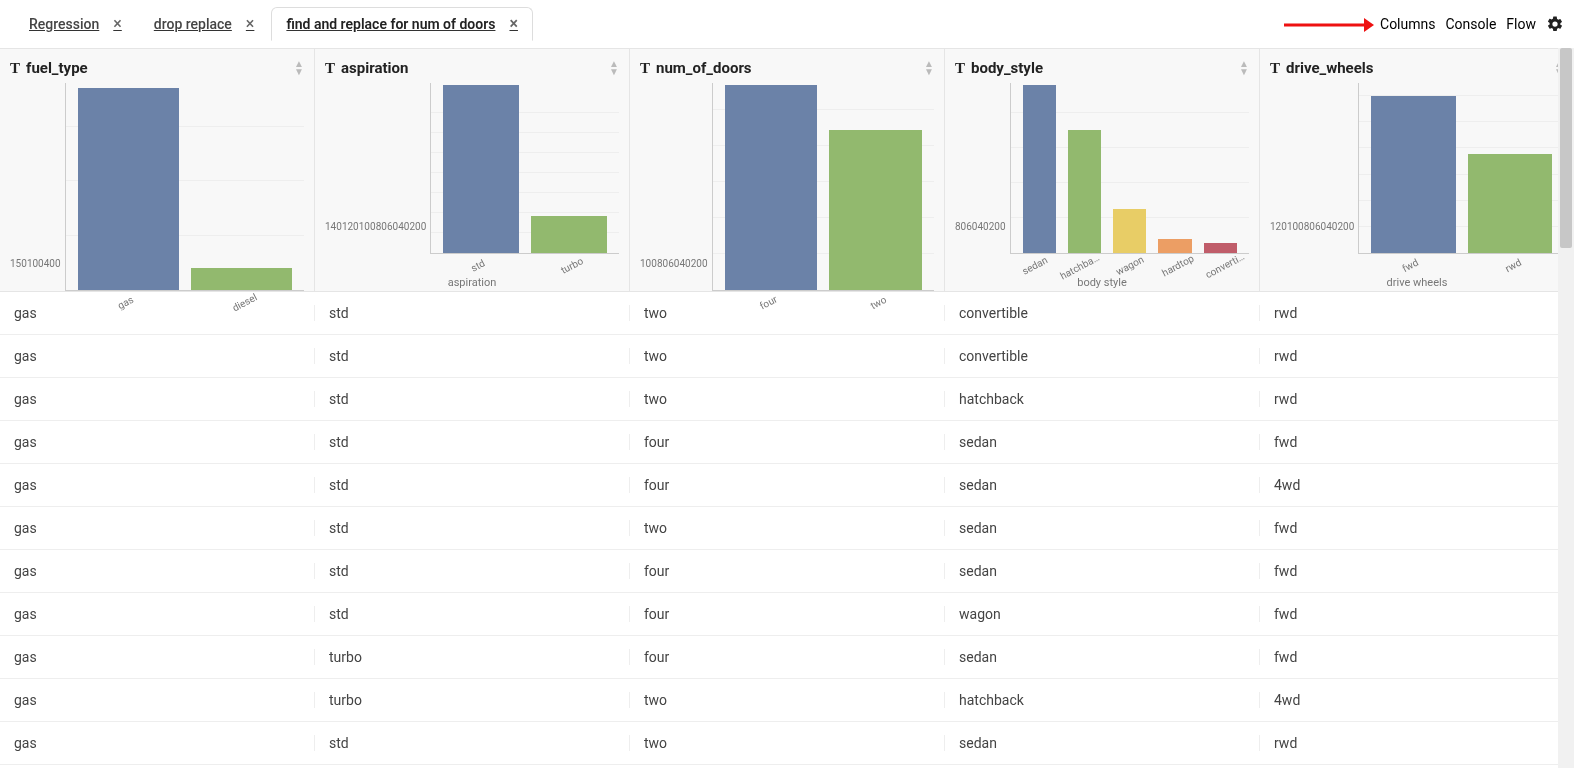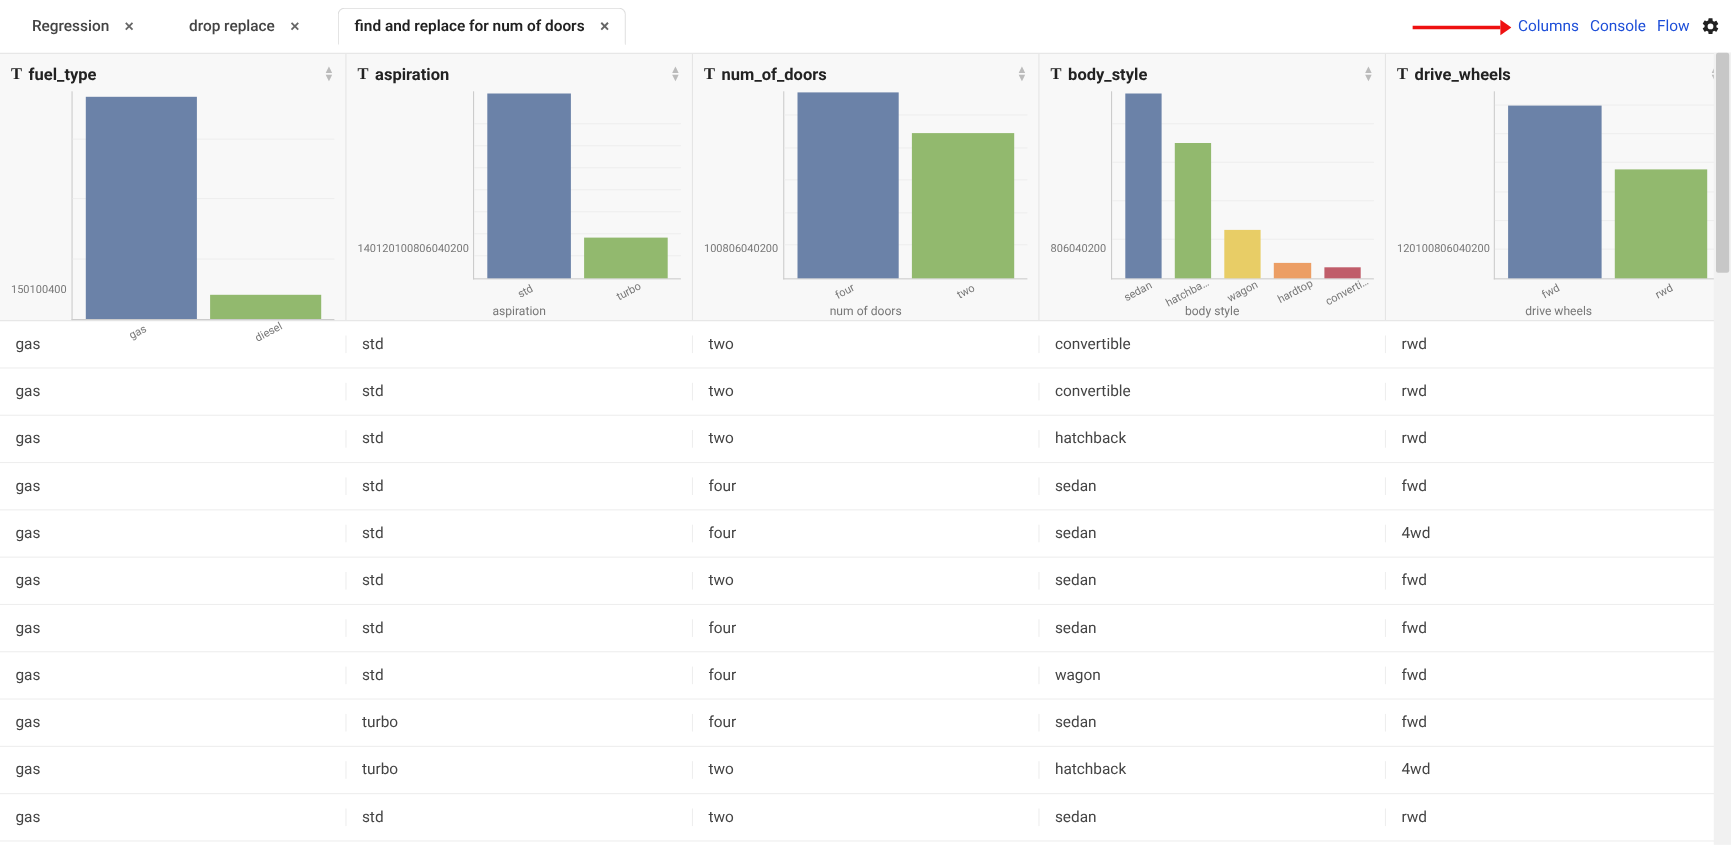--- a/index.html
+++ b/index.html
@@ -1,22 +1,22 @@
 <!DOCTYPE html>
 <html><head>
 <meta charset="utf-8">
 <style>
   * { box-sizing: border-box; margin: 0; padding: 0; }
   html, body { width: 1574px; height: 768px; font-family: -apple-system, BlinkMacSystemFont, "Segoe UI", Roboto, "Helvetica Neue", Arial, sans-serif; font-size: 14px; color: #333; background: #fff; overflow: hidden; }
   .topbar { display: flex; align-items: center; height: 48px; border-bottom: 1px solid #fff; padding: 0 10px; }
-  .tabs { display: flex; gap: 20px; margin-left: 4px; }
+  .tabs { display: flex; gap: 2px; margin-left: 4px; text-decoration: underline; }
   .tab { display: flex; align-items: center; padding: 8px 14px; font-size: 14px; color: #444; font-weight: 500; border: 1px solid transparent; border-radius: 6px 6px 0 0; cursor: pointer; }
   .tab.active { background: #fff; border: 1px solid #ddd; border-bottom: 1px solid #fff; font-weight: 600; color: #222; }
   .tab .close { margin-left: 14px; font-size: 16px; color: #666; line-height: 1; }
-  .topright { margin-left: auto; display: flex; align-items: center; gap: 10px; color: #1d4ed8; font-size: 14px; }
+  .topright { margin-left: auto; display: flex; align-items: center; gap: 10px; color: #000000; font-size: 14px; }
   .topright .link { cursor: pointer; }
   .gear { width: 18px; height: 18px; fill: #222; cursor: pointer; }
   .arrow { position: absolute; top: 14px; right: 200px; pointer-events: none; }
 
   .headers { display: flex; background: #f8f8f8; border-top: 1px solid #e5e5e5; border-bottom: 1px solid #e5e5e5; height: 244px; }
   .colhead { flex: 1 1 0; min-width: 0; border-right: 1px solid #e5e5e5; padding: 10px 10px 0 10px; display: flex; flex-direction: column; position: relative; }
   .colhead:last-child { border-right: none; }
   .coltitle { display: flex; align-items: center; gap: 6px; font-weight: 700; color: #222; font-size: 15px; }
   .ticon { font-weight: 900; font-family: Georgia, serif; font-size: 15px; }
   .sorticon { margin-left: auto; color: #bbb; font-size: 10px; line-height: 8px; display: flex; flex-direction: column; cursor: pointer; }
@@ -175,21 +175,20 @@
           <div class="bars">
             <div class="bar c0" style="height: 99.1304%;"></div>
             <div class="bar c1" style="height: 77.3913%;"></div>
           </div>
           <div class="xlabels">
             <span>four</span>
             <span>two</span>
           </div>
         </div>
       </div>
-      <div class="axistitle">num of doors</div>
     </div>
     <div class="colhead">
       <div class="coltitle">
         <span class="ticon">T</span>
         <span>body_style</span>
         <span class="sorticon">
           <span>▲</span>
           <span>▼</span>
         </span>
       </div>

